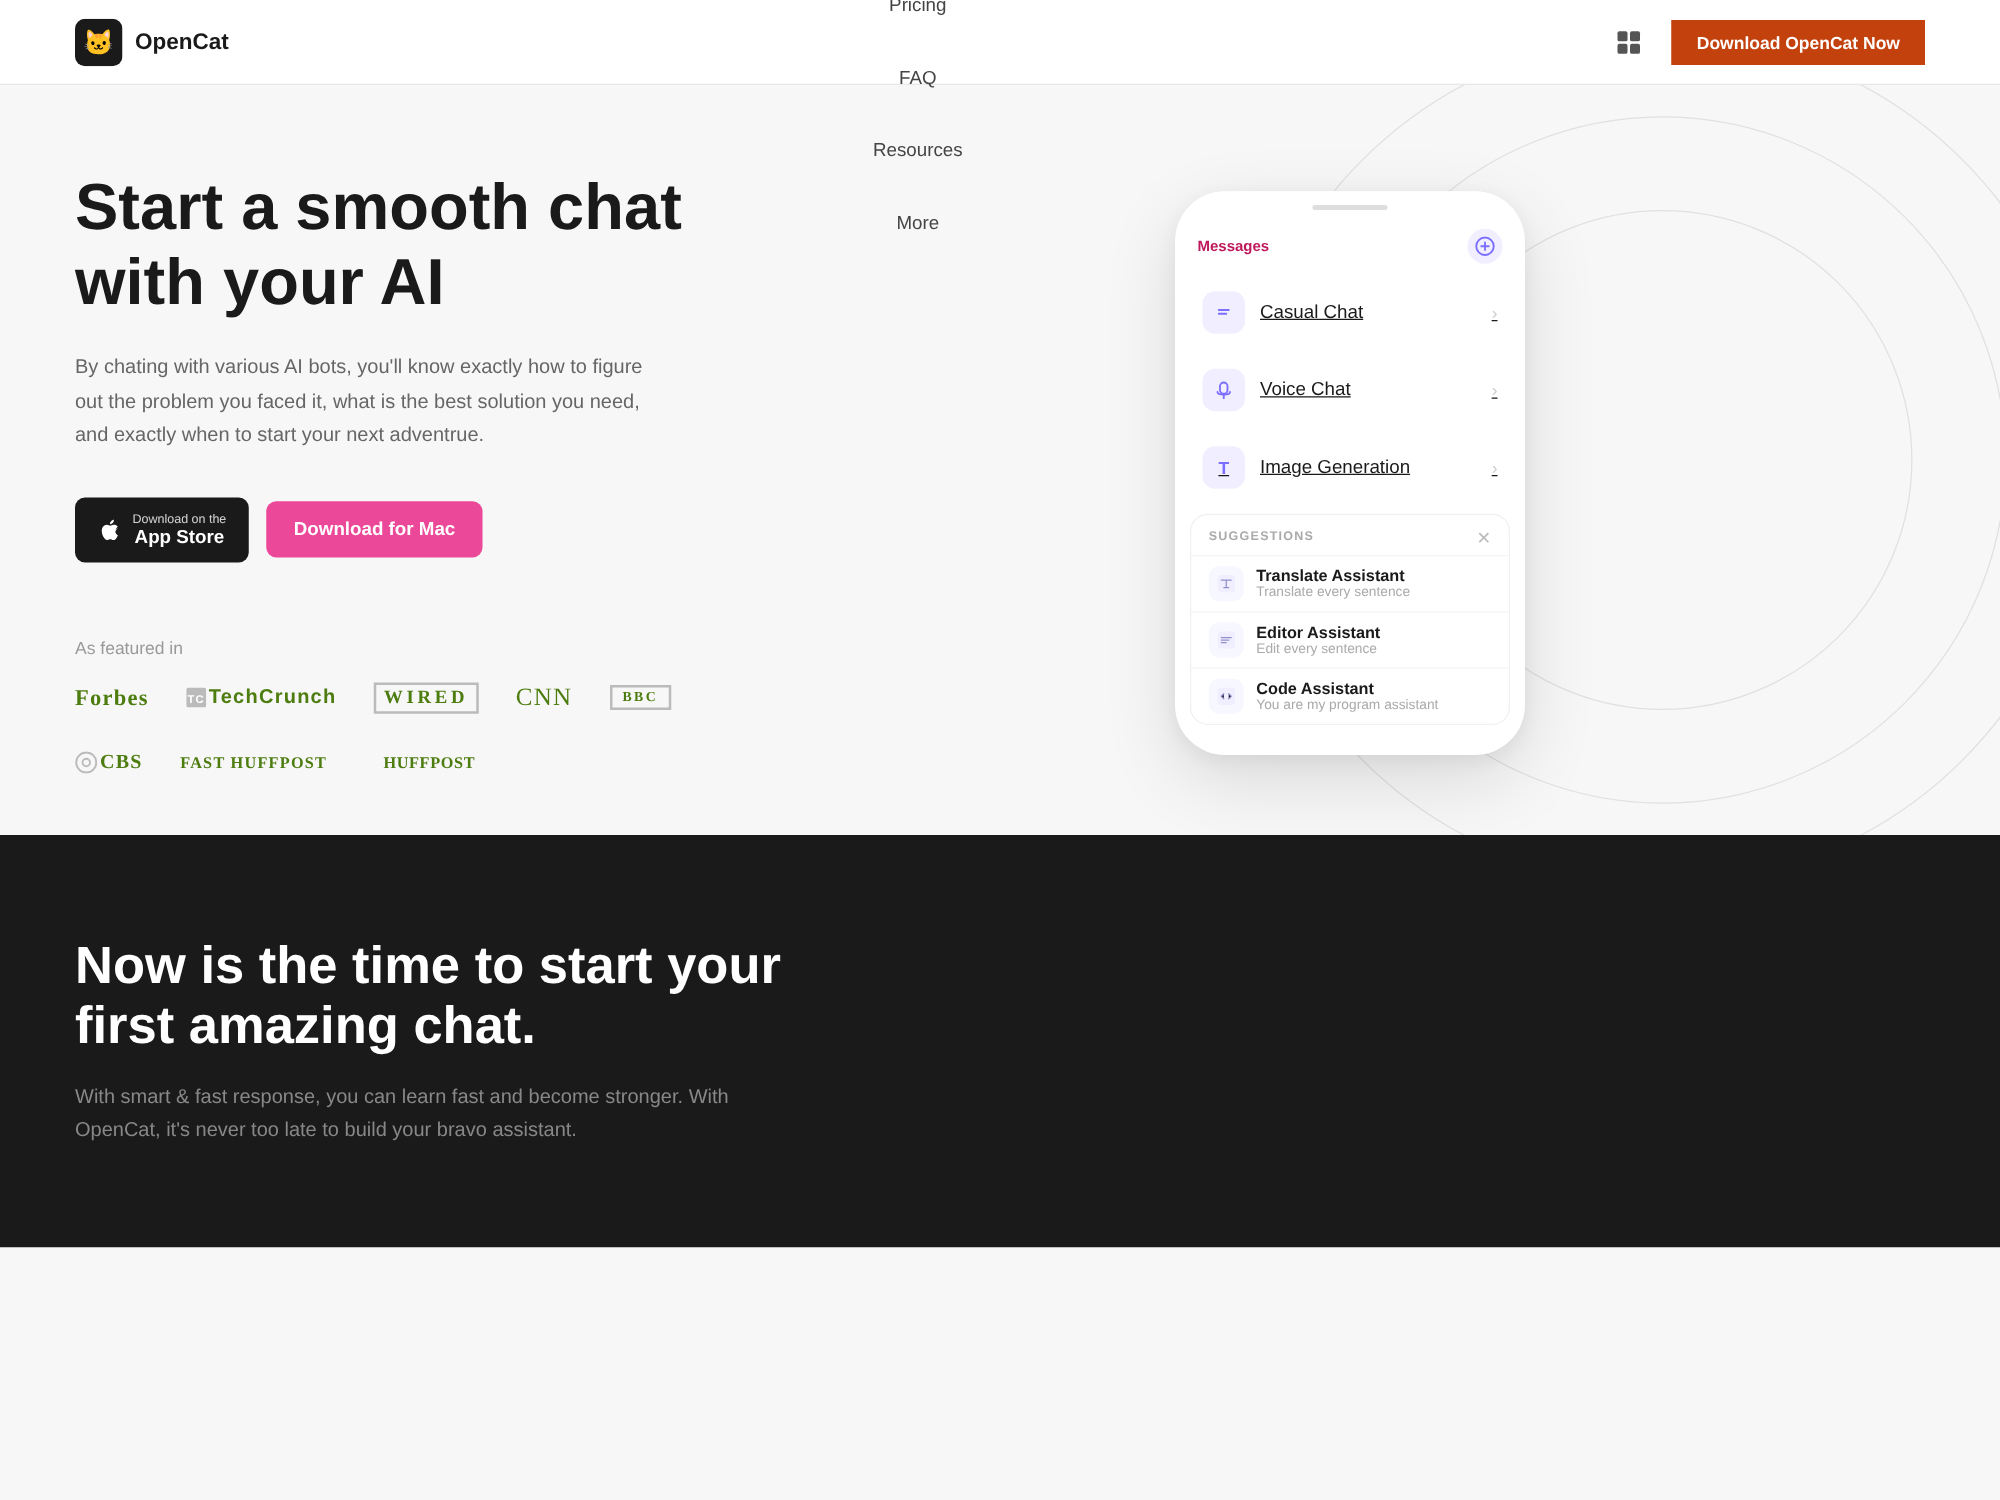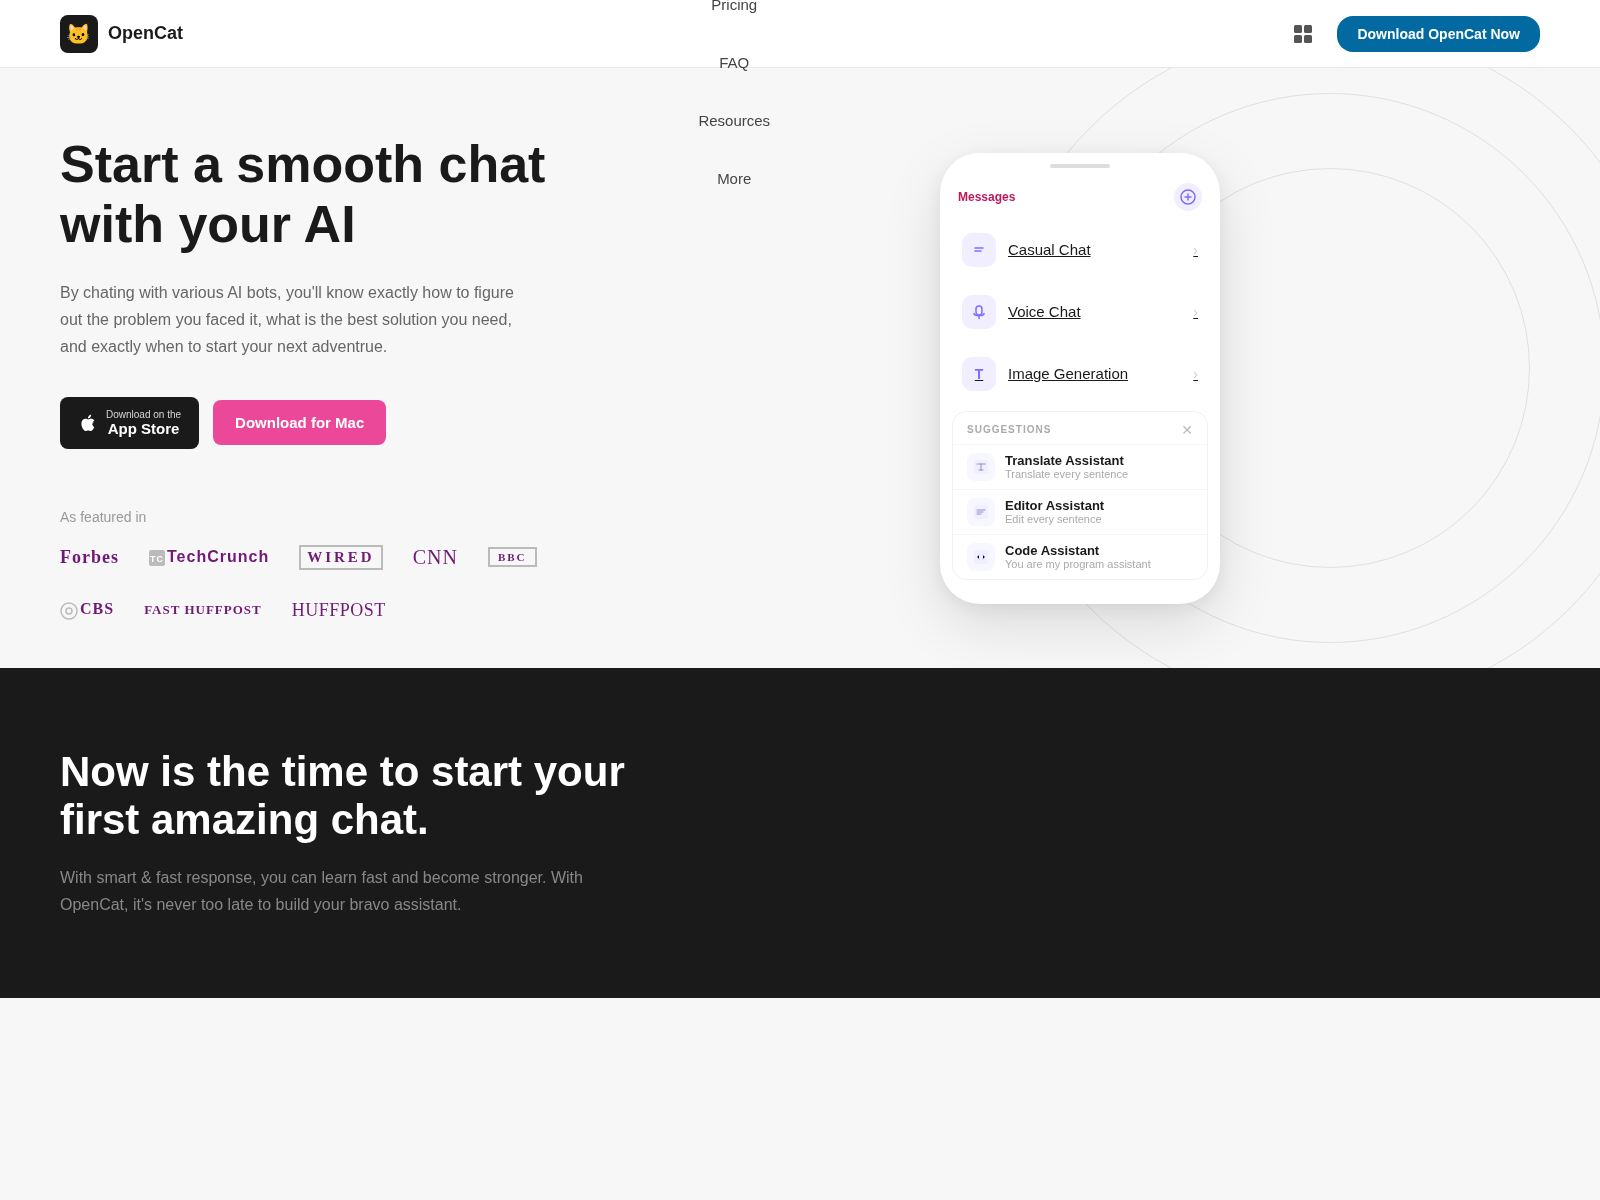--- a/index.html
+++ b/index.html
@@ -51,24 +51,24 @@
     .nav-icon-btn {
       width: 36px;
       height: 36px;
       display: flex;
       align-items: center;
       justify-content: center;
       cursor: pointer;
       color: #555;
     }
     .btn-download-nav {
-      background: #0369a1;
+      background: #c2410c;
       color: #fff;
       padding: 10px 20px;
-      border-radius: 16px;
+      border-radius: 0;
       border: none;
       font-size: 14px;
       font-weight: 600;
       cursor: pointer;
       white-space: nowrap;
     }
 
     
     .hero {
       background: #f7f7f8;
@@ -137,31 +137,31 @@
     }
     .featured-logos {
       display: flex;
       flex-wrap: wrap;
       gap: 30px;
       align-items: center;
     }
     .logo-text {
       font-size: 18px;
       font-weight: 700;
-      color: #701a75;
+      color: #4d7c0f;
       letter-spacing: 1px;
       font-family: Georgia, serif;
     }
     .logo-text.techcrunch { font-family: -apple-system, sans-serif; font-weight: 800; font-size: 16px; }
     .logo-text.wired { letter-spacing: 3px; font-weight: 900; border: 2px solid #bbb; padding: 2px 6px; font-size: 15px; }
     .logo-text.cnn { font-weight: 400; font-size: 20px; }
     .logo-text.bbc { border: 2px solid #bbb; padding: 2px 8px; font-size: 11px; letter-spacing: 2px; }
     .logo-text.cbs { font-size: 16px; }
     .logo-text.fastcompany { font-size: 13px; letter-spacing: 1px; font-weight: 600; }
-    .logo-text.huffpost { font-size: 18px; font-weight: 400; letter-spacing: 0.5px; }
+    .logo-text.huffpost { font-size: 13px; font-weight: 700; letter-spacing: 0.5px; margin-left: 15px; }
 
     
     .hero-phone-area {
       flex: 1;
       display: flex;
       justify-content: center;
       align-items: center;
       position: relative;
       z-index: 2;
     }

